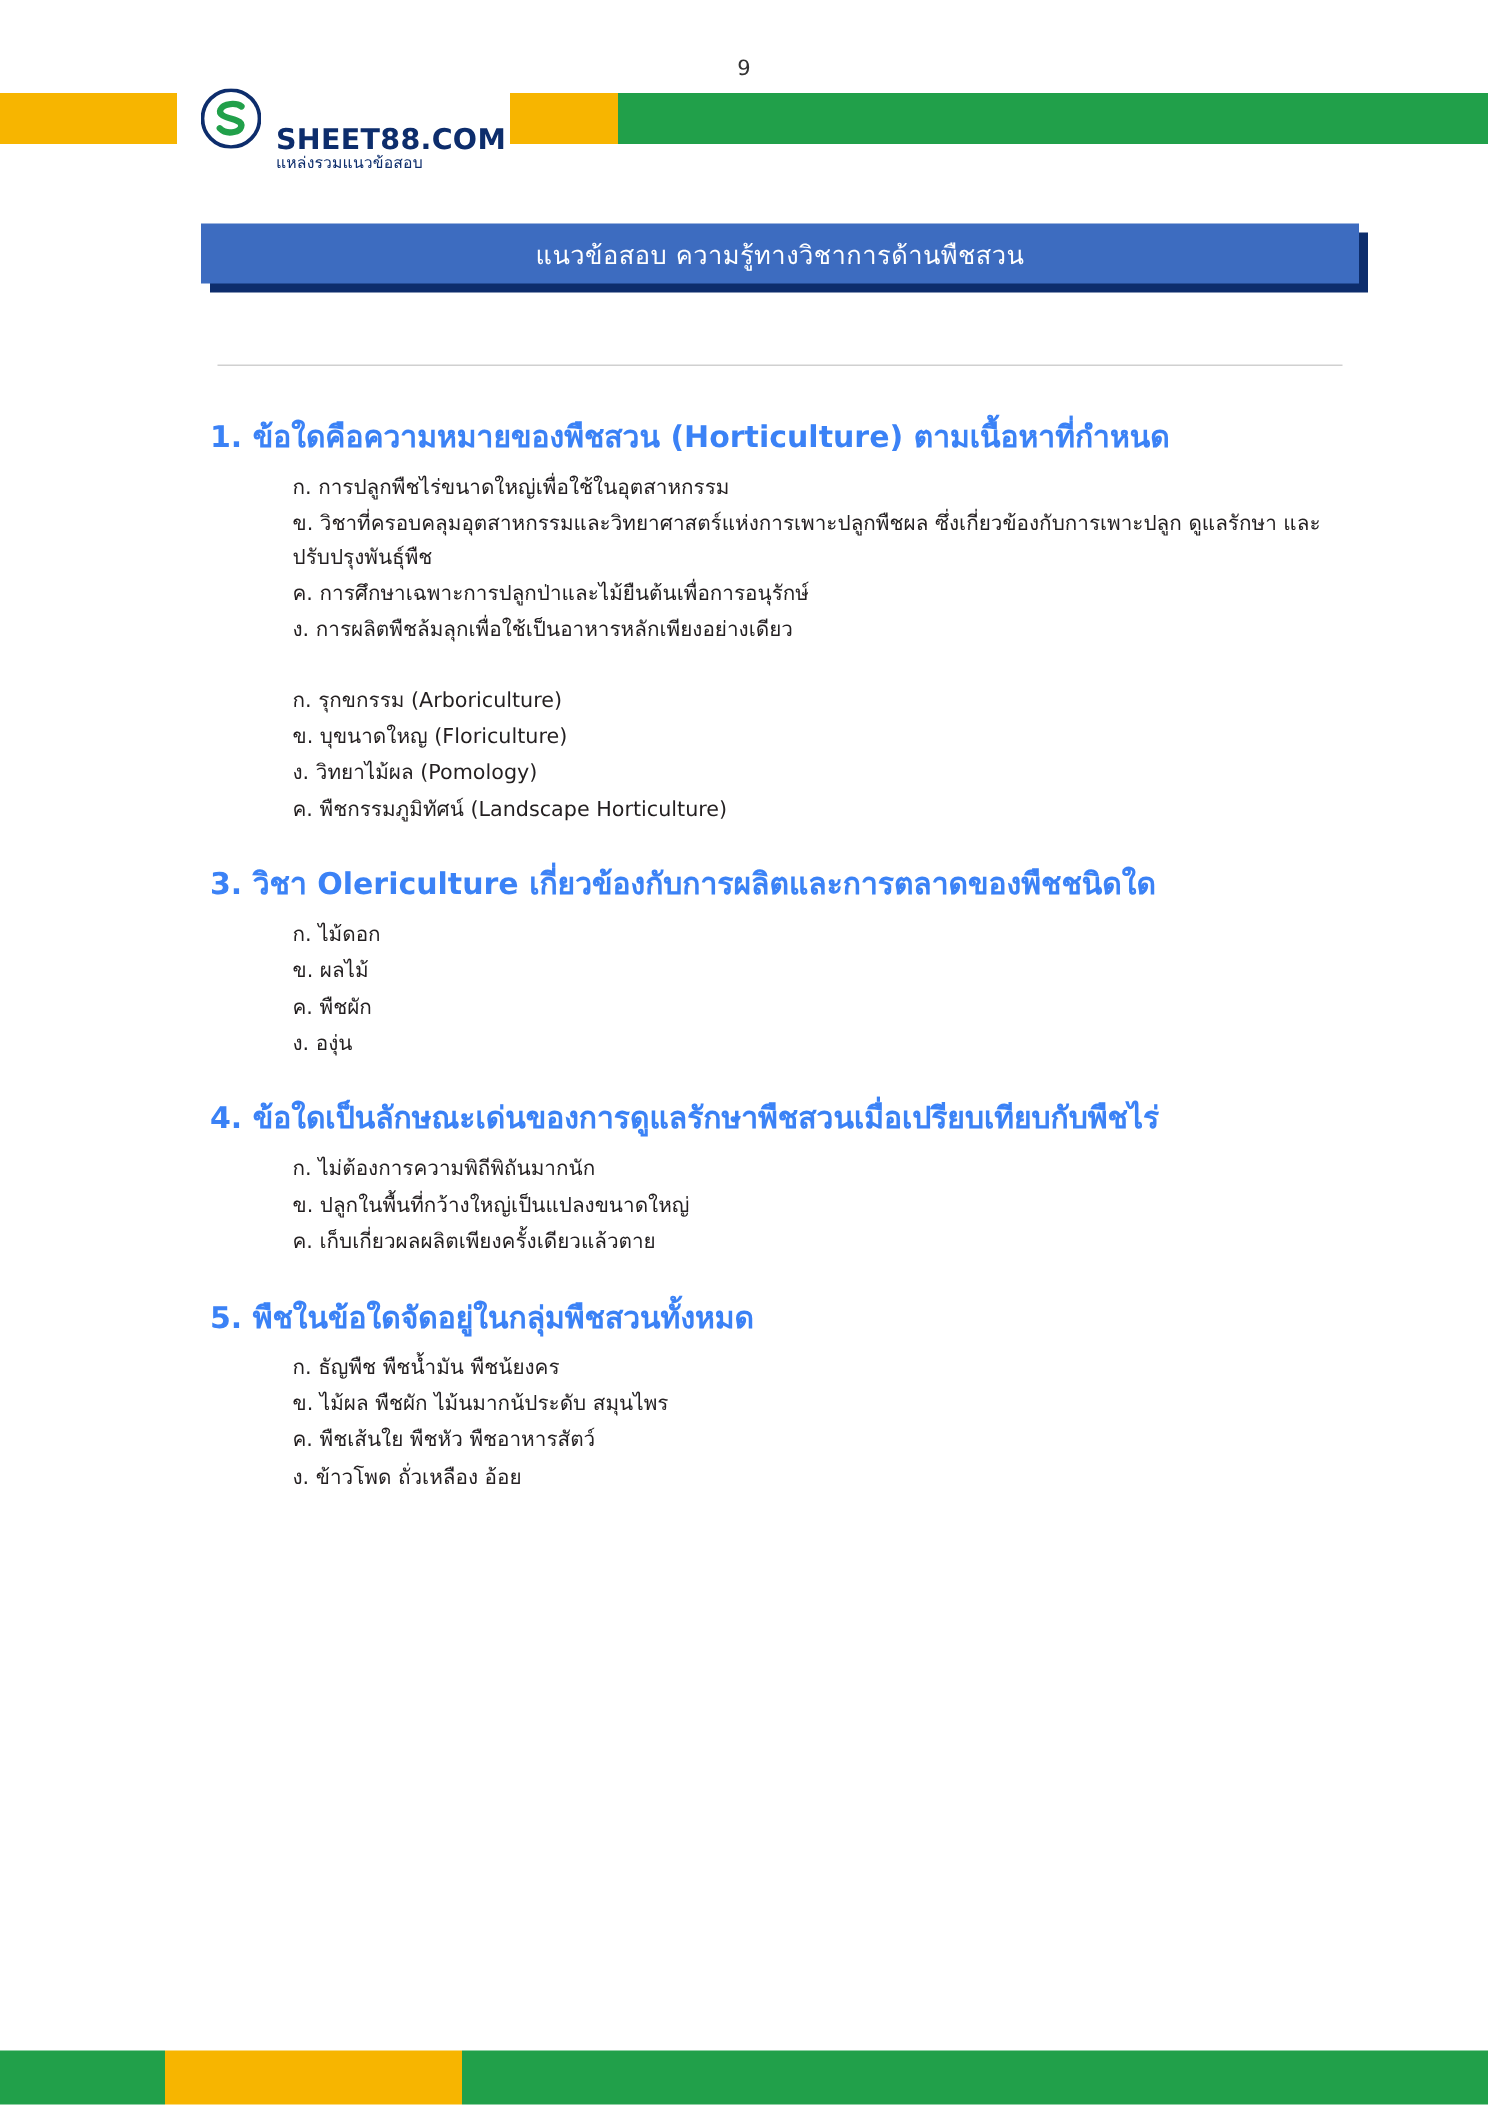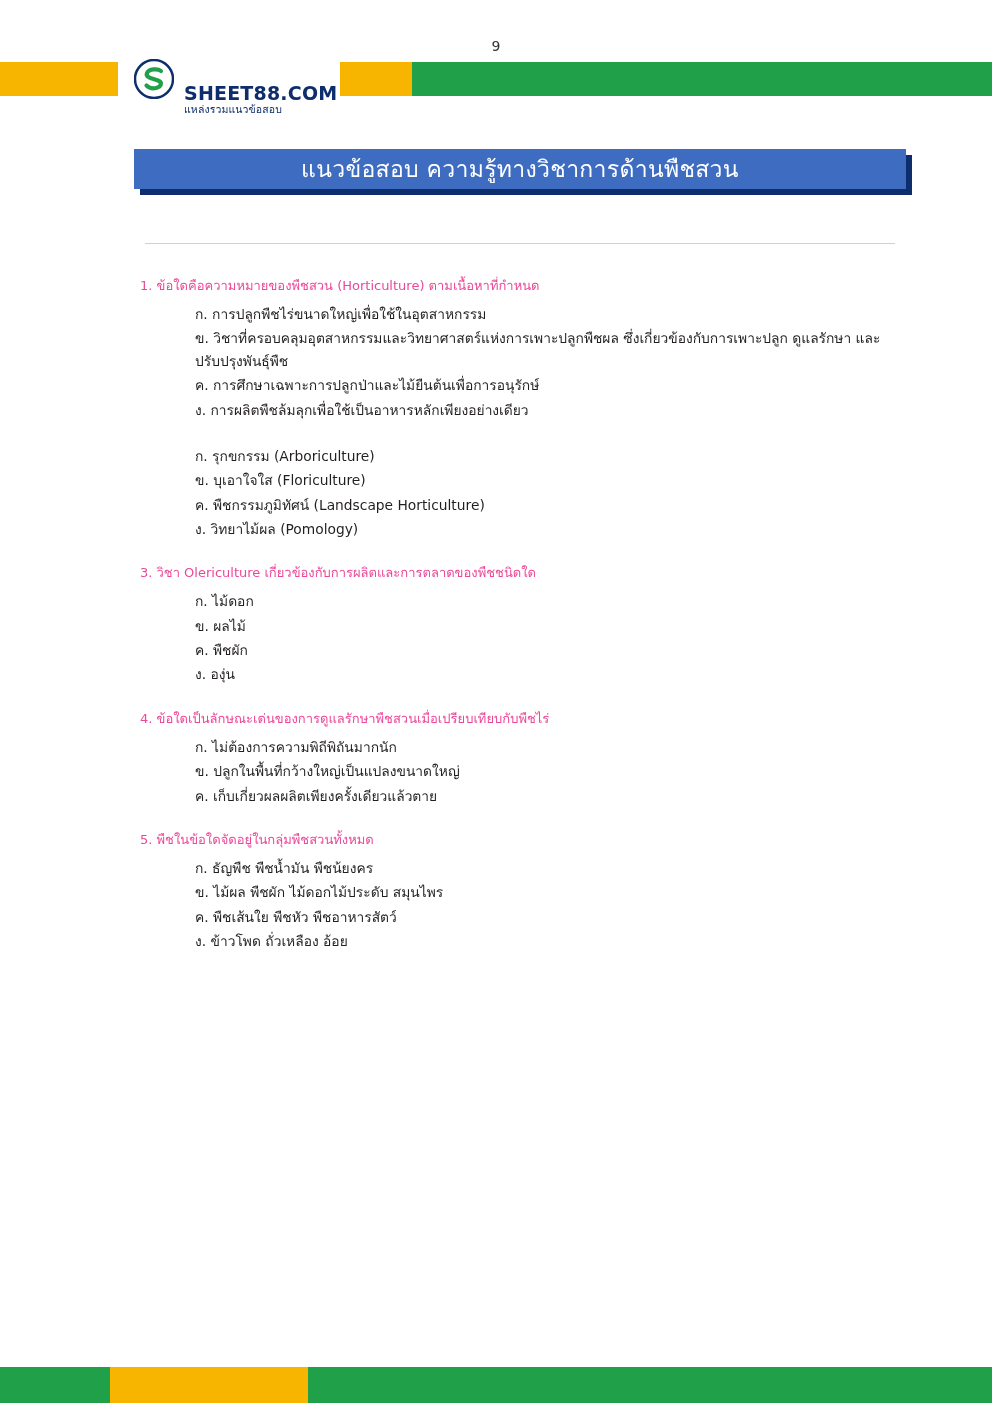--- a/index.html
+++ b/index.html
@@ -88,21 +88,21 @@
     background: #0d2d6c;
   }
   .banner {
     position: absolute;
     top: 149px;
     left: 134px;
     width: 772px;
     height: 40px;
     background: #3d6cc0;
     color: #ffffff;
-    font-size: 23px;
+    font-size: 17px;
     display: flex;
     align-items: center;
     justify-content: center;
     letter-spacing: 0.3px;
   }
 
   .hr-rule {
     position: absolute;
     top: 243px;
     left: 145px;
@@ -115,23 +115,23 @@
   .content {
     position: absolute;
     top: 276px;
     left: 140px;
     width: 770px;
   }
   .qblock {
     margin-bottom: 22px;
   }
   .qtext {
-    font-size: 13px;
-    font-weight: normal;
-    color: #ec4899;
+    font-size: 20px;
+    font-weight: bold;
+    color: #3b82f6;
     line-height: 1.55;
     margin-bottom: 6px;
   }
   .choices {
     margin-left: 55px;
   }
   .choice {
     font-size: 13.8px;
     color: #231f20;
     line-height: 1.62;
@@ -189,23 +189,23 @@
       <div class="choice">ก. การปลูกพืชไร่ขนาดใหญ่เพื่อใช้ในอุตสาหกรรม</div>
       <div class="choice">ข. วิชาที่ครอบคลุมอุตสาหกรรมและวิทยาศาสตร์แห่งการเพาะปลูกพืชผล ซึ่งเกี่ยวข้องกับการเพาะปลูก ดูแลรักษา และปรับปรุงพันธุ์พืช</div>
       <div class="choice">ค. การศึกษาเฉพาะการปลูกป่าและไม้ยืนต้นเพื่อการอนุรักษ์</div>
       <div class="choice">ง. การผลิตพืชล้มลุกเพื่อใช้เป็นอาหารหลักเพียงอย่างเดียว</div>
     </div>
   </div>
 
   <div class="qblock">
     <div class="choices">
       <div class="choice">ก. รุกขกรรม (Arboriculture)</div>
-      <div class="choice">ข. บุเอาใจใส (Floriculture)</div>
+      <div class="choice">ข. บุขนาดใหญ (Floriculture)</div>
+      <div class="choice">ง. วิทยาไม้ผล (Pomology)</div>
       <div class="choice">ค. พืชกรรมภูมิทัศน์ (Landscape Horticulture)</div>
-      <div class="choice">ง. วิทยาไม้ผล (Pomology)</div>
     </div>
   </div>
 
   <div class="qblock">
     <div class="qtext">3. วิชา Olericulture เกี่ยวข้องกับการผลิตและการตลาดของพืชชนิดใด</div>
     <div class="choices">
       <div class="choice">ก. ไม้ดอก</div>
       <div class="choice">ข. ผลไม้</div>
       <div class="choice">ค. พืชผัก</div>
       <div class="choice">ง. องุ่น</div>
@@ -218,21 +218,21 @@
       <div class="choice">ก. ไม่ต้องการความพิถีพิถันมากนัก</div>
       <div class="choice">ข. ปลูกในพื้นที่กว้างใหญ่เป็นแปลงขนาดใหญ่</div>
       <div class="choice">ค. เก็บเกี่ยวผลผลิตเพียงครั้งเดียวแล้วตาย</div>
     </div>
   </div>
 
   <div class="qblock">
     <div class="qtext">5. พืชในข้อใดจัดอยู่ในกลุ่มพืชสวนทั้งหมด</div>
     <div class="choices">
       <div class="choice">ก. ธัญพืช พืชน้ำมัน พืชน้ยงคร</div>
-      <div class="choice">ข. ไม้ผล พืชผัก ไม้ดอกไม้ประดับ สมุนไพร</div>
+      <div class="choice">ข. ไม้ผล พืชผัก ไม้นมากน้ประดับ สมุนไพร</div>
       <div class="choice">ค. พืชเส้นใย พืชหัว พืชอาหารสัตว์</div>
       <div class="choice">ง. ข้าวโพด ถั่วเหลือง อ้อย</div>
     </div>
   </div>
 
 </div>
 
 <div class="footer-bar-wrap">
   <div class="fbar fbar-green-left"></div>
   <div class="fbar fbar-yellow"></div>

